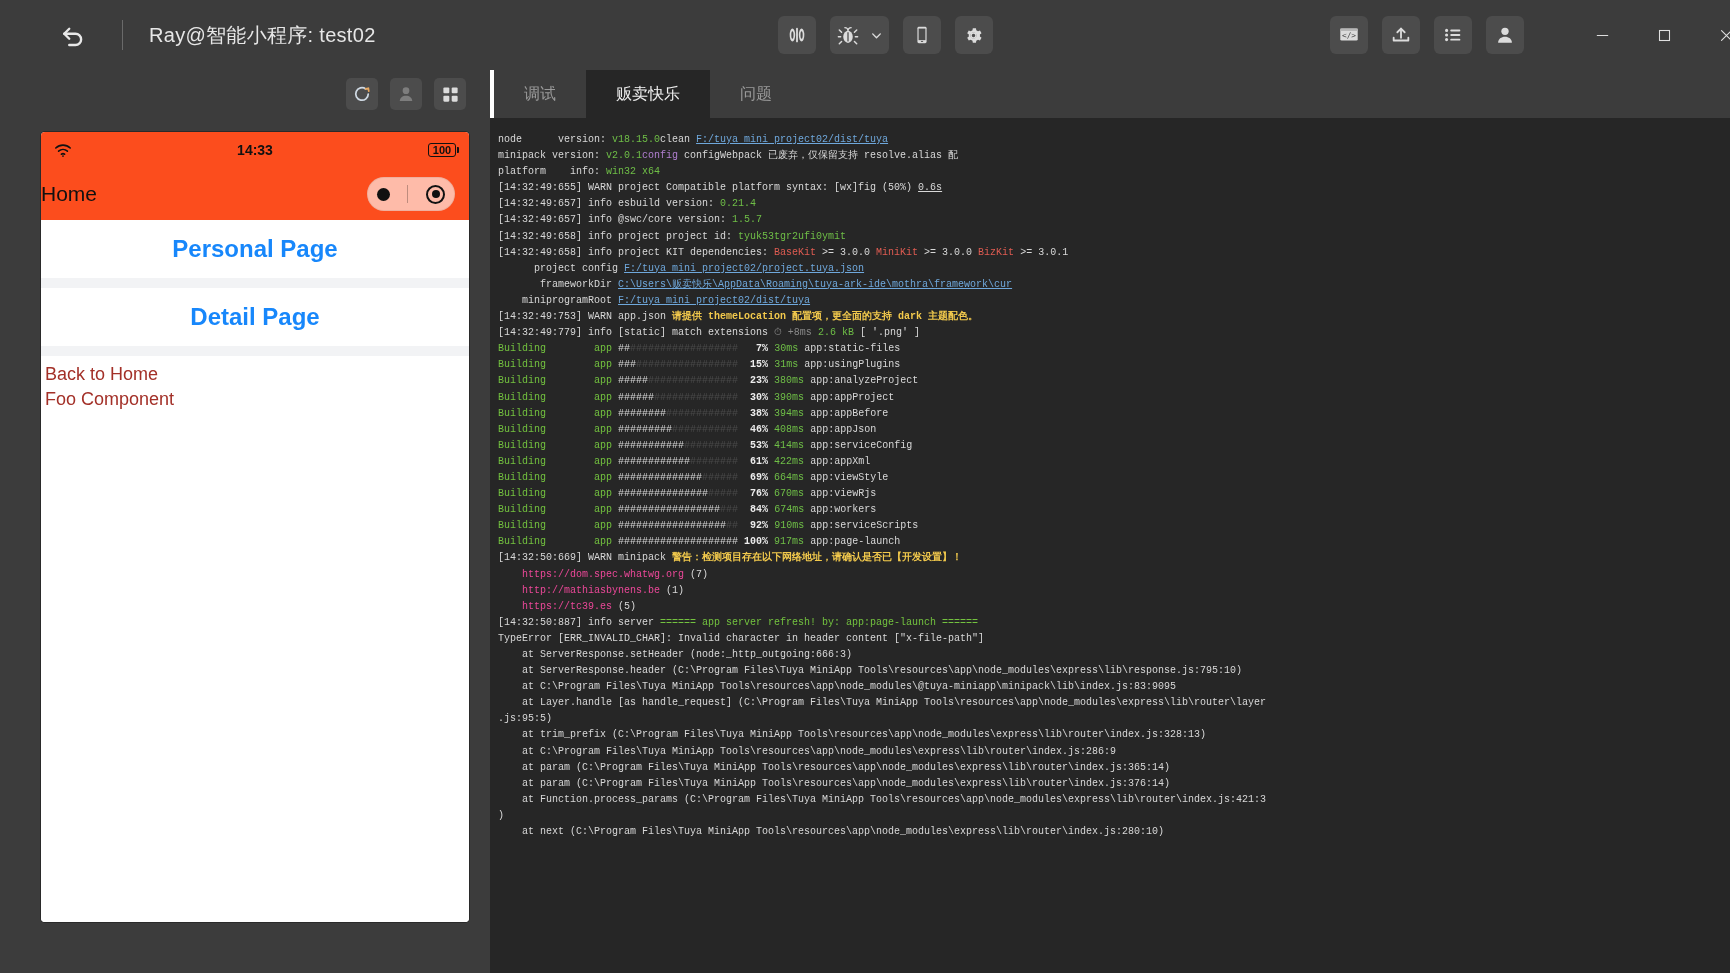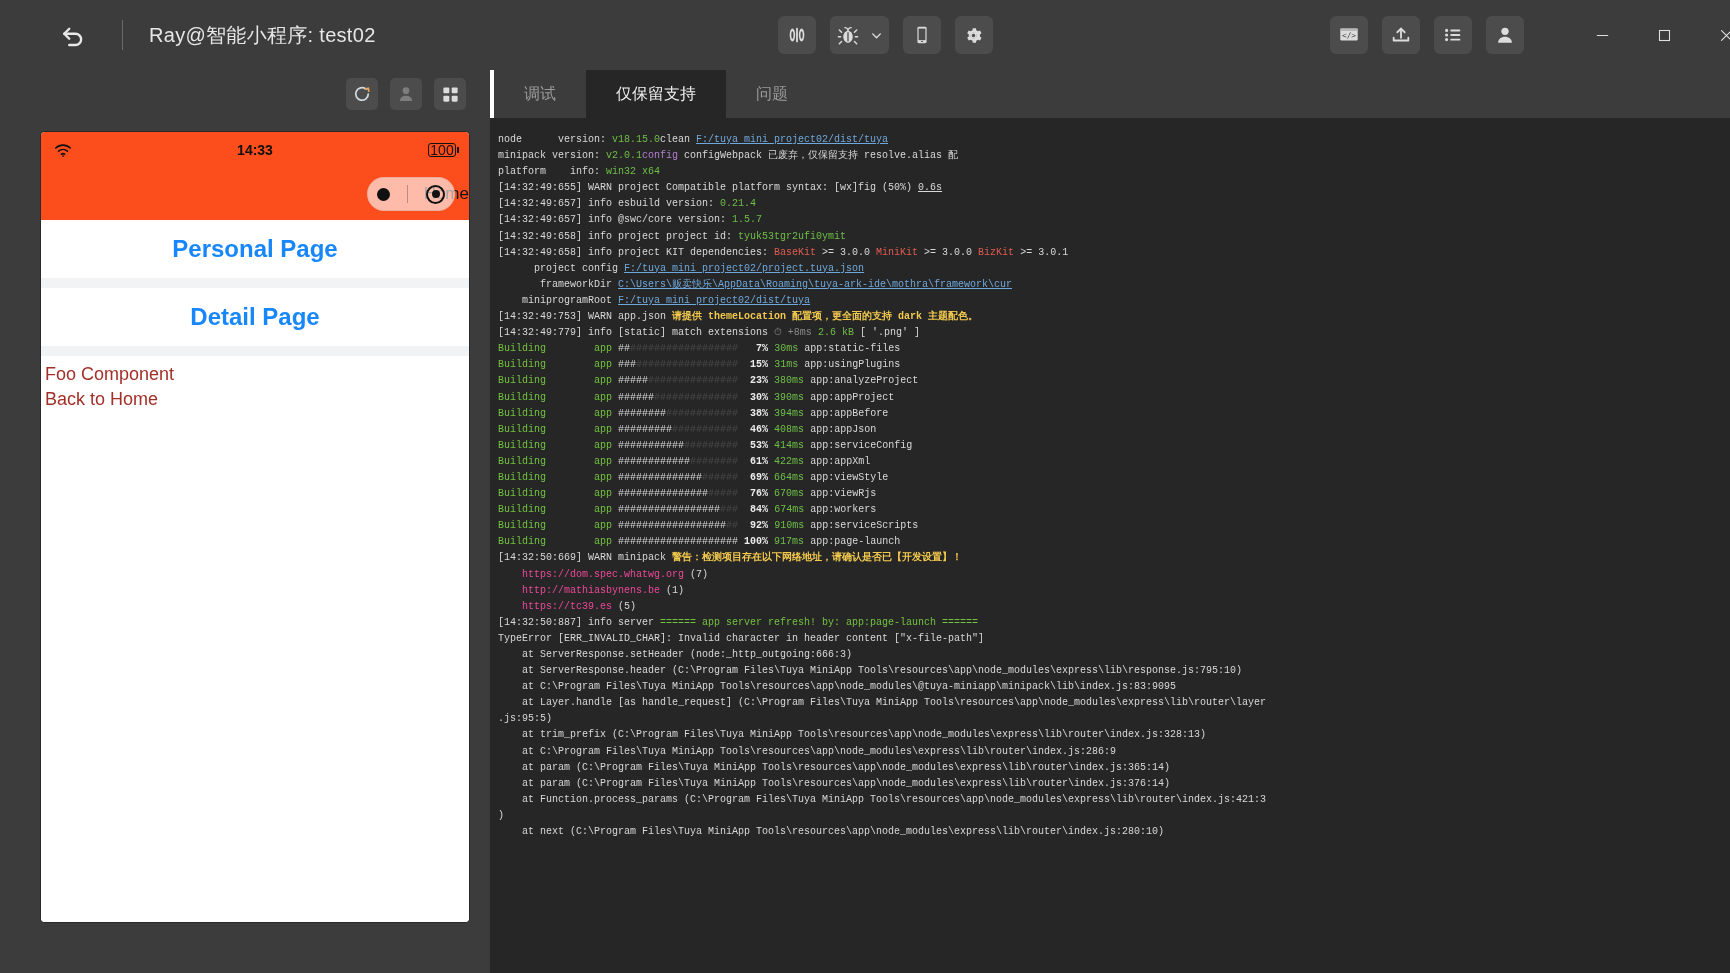--- a/index.html
+++ b/index.html
@@ -90,32 +90,32 @@
     font-size:14px; font-weight:bold; color:#111;
     font-family:"Liberation Sans", sans-serif;
   }
   .wifi-ico { width:20px; height:16px; position:relative; z-index:2; }
   .battery {
     position:absolute; right:10px; display:flex; align-items:center; z-index:2;
   }
   .bat-body {
     width:28px; height:14px; border:1.5px solid #111; border-radius:3px;
     display:flex; align-items:center; justify-content:center;
-    font-size:14px; color:#111; font-weight:normal;
+    font-size:11px; color:#111; font-weight:bold;
   }
   .bat-tip { width:2px; height:6px; background:#111; margin-left:1px; border-radius:0 1px 1px 0; }
 
   .ph-navbar {
     height:52px; flex:0 0 52px;
     background:#fc4d1d;
     display:flex; align-items:center; position:relative;
   }
   .ph-navtitle {
-    position:absolute; left:0; right:0; text-align:right;
-    font-size:17px; color:#111;
+    position:absolute; left:0; right:0; text-align:left;
+    font-size:21px; color:#111;
   }
   .ph-capsule {
     position:absolute; right:14px;
     width:88px; height:34px; border-radius:17px;
     background:rgba(255,255,255,.62);
     display:flex; align-items:center; justify-content:space-around;
     border:1px solid rgba(0,0,0,.06);
   }
   .cap-dot { width:13px; height:13px; border-radius:50%; background:#111; }
   .cap-sep { width:1px; height:18px; background:rgba(0,0,0,.25); }
@@ -353,31 +353,31 @@
                 </span>
             </span>
           </div>
 
           <div class="ph-cell">Personal Page</div>
           <div class="ph-gap"></div>
           <div class="ph-cell">Detail Page</div>
           <div class="ph-gap"></div>
 
           <div class="ph-content">
+            <div class="ph-line">Back to Home</div>
             <div class="ph-line">Foo Component</div>
-            <div class="ph-line">Back to Home</div>
           </div>
         </div>
       </div>
     </div>
 
     <div class="console">
       <div class="tabbar">
         <div class="tab">调试</div>
-        <div class="tab active">仅保留支持</div>
+        <div class="tab active">贩卖快乐</div>
         <div class="tab">问题</div>
       </div>
 
       <div class="logwrap">
         <div class="logpane" id="logpane"><div class="logline"><span>node      version: </span><span class="c-green">v18.15.0</span><span>clean </span><span class="c-link">F:/tuya mini project02/dist/tuya</span></div><div class="logline"><span>minipack version: </span><span class="c-green">v2.0.1</span><span class="c-purple">config</span><span> configWebpack 已废弃，仅保留支持 resolve.alias 配</span></div><div class="logline"><span>platform    info: </span><span class="c-green">win32 x64</span></div><div class="logline"><span>[14:32:49:655] WARN project Compatible platform syntax: [wx]fig (50%) </span><span class="c-ul">0.6s</span></div><div class="logline"><span>[14:32:49:657] info esbuild version: </span><span class="c-green">0.21.4</span></div><div class="logline"><span>[14:32:49:657] info @swc/core version: </span><span class="c-green">1.5.7</span></div><div class="logline"><span>[14:32:49:658] info project project id: </span><span class="c-green">tyuk53tgr2ufi0ymit</span></div><div class="logline"><span>[14:32:49:658] info project KIT dependencies: </span><span class="c-red">BaseKit</span><span> &gt;= 3.0.0 </span><span class="c-red">MiniKit</span><span> &gt;= 3.0.0 </span><span class="c-red">BizKit</span><span> &gt;= 3.0.1</span></div><div class="logline"><span>      project config </span><span class="c-link">F:/tuya mini project02/project.tuya.json</span></div><div class="logline"><span>       frameworkDir </span><span class="c-link">C:\Users\贩卖快乐\AppData\Roaming\tuya-ark-ide\mothra\framework\cur</span></div><div class="logline"><span>    miniprogramRoot </span><span class="c-link">F:/tuya mini project02/dist/tuya</span></div><div class="logline"><span>[14:32:49:753] WARN app.json </span><span class="c-yellow">请提供 themeLocation 配置项，更全面的支持 dark 主题配色。</span></div><div class="logline"><span>[14:32:49:779] info [static] match extensions </span><span class="c-gray">⏱</span><span class="c-gray"> +8ms </span><span class="c-green">2.6 kB</span><span> [ '.png' ]</span></div><div class="logline"><span class="c-green2">Building</span><span>        </span><span class="c-green2">app</span><span> </span><span class="c-hash">##</span><span class="c-hashdim">##################</span><span class="c-pct">   7%</span><span class="c-ms"> 30ms</span><span> app:static-files</span></div><div class="logline"><span class="c-green2">Building</span><span>        </span><span class="c-green2">app</span><span> </span><span class="c-hash">###</span><span class="c-hashdim">#################</span><span class="c-pct">  15%</span><span class="c-ms"> 31ms</span><span> app:usingPlugins</span></div><div class="logline"><span class="c-green2">Building</span><span>        </span><span class="c-green2">app</span><span> </span><span class="c-hash">#####</span><span class="c-hashdim">###############</span><span class="c-pct">  23%</span><span class="c-ms"> 380ms</span><span> app:analyzeProject</span></div><div class="logline"><span class="c-green2">Building</span><span>        </span><span class="c-green2">app</span><span> </span><span class="c-hash">######</span><span class="c-hashdim">##############</span><span class="c-pct">  30%</span><span class="c-ms"> 390ms</span><span> app:appProject</span></div><div class="logline"><span class="c-green2">Building</span><span>        </span><span class="c-green2">app</span><span> </span><span class="c-hash">########</span><span class="c-hashdim">############</span><span class="c-pct">  38%</span><span class="c-ms"> 394ms</span><span> app:appBefore</span></div><div class="logline"><span class="c-green2">Building</span><span>        </span><span class="c-green2">app</span><span> </span><span class="c-hash">#########</span><span class="c-hashdim">###########</span><span class="c-pct">  46%</span><span class="c-ms"> 408ms</span><span> app:appJson</span></div><div class="logline"><span class="c-green2">Building</span><span>        </span><span class="c-green2">app</span><span> </span><span class="c-hash">###########</span><span class="c-hashdim">#########</span><span class="c-pct">  53%</span><span class="c-ms"> 414ms</span><span> app:serviceConfig</span></div><div class="logline"><span class="c-green2">Building</span><span>        </span><span class="c-green2">app</span><span> </span><span class="c-hash">############</span><span class="c-hashdim">########</span><span class="c-pct">  61%</span><span class="c-ms"> 422ms</span><span> app:appXml</span></div><div class="logline"><span class="c-green2">Building</span><span>        </span><span class="c-green2">app</span><span> </span><span class="c-hash">##############</span><span class="c-hashdim">######</span><span class="c-pct">  69%</span><span class="c-ms"> 664ms</span><span> app:viewStyle</span></div><div class="logline"><span class="c-green2">Building</span><span>        </span><span class="c-green2">app</span><span> </span><span class="c-hash">###############</span><span class="c-hashdim">#####</span><span class="c-pct">  76%</span><span class="c-ms"> 670ms</span><span> app:viewRjs</span></div><div class="logline"><span class="c-green2">Building</span><span>        </span><span class="c-green2">app</span><span> </span><span class="c-hash">#################</span><span class="c-hashdim">###</span><span class="c-pct">  84%</span><span class="c-ms"> 674ms</span><span> app:workers</span></div><div class="logline"><span class="c-green2">Building</span><span>        </span><span class="c-green2">app</span><span> </span><span class="c-hash">##################</span><span class="c-hashdim">##</span><span class="c-pct">  92%</span><span class="c-ms"> 910ms</span><span> app:serviceScripts</span></div><div class="logline"><span class="c-green2">Building</span><span>        </span><span class="c-green2">app</span><span> </span><span class="c-hash">####################</span><span class="c-pct"> 100%</span><span class="c-ms"> 917ms</span><span> app:page-launch</span></div><div class="logline"><span>[14:32:50:669] WARN minipack </span><span class="c-yellow">警告：检测项目存在以下网络地址，请确认是否已【开发设置】！</span></div><div class="logline"><span>    </span><span class="c-link2">https://dom.spec.whatwg.org</span><span> (7)</span></div><div class="logline"><span>    </span><span class="c-link2">http://mathiasbynens.be</span><span> (1)</span></div><div class="logline"><span>    </span><span class="c-link2">https://tc39.es</span><span> (5)</span></div><div class="logline"><span>[14:32:50:887] info server </span><span class="c-green2">====== app server refresh! by: app:page-launch ======</span></div><div class="logline"><span>TypeError [ERR_INVALID_CHAR]: Invalid character in header content ["x-file-path"]</span></div><div class="logline"><span>    at ServerResponse.setHeader (node:_http_outgoing:666:3)</span></div><div class="logline"><span>    at ServerResponse.header (C:\Program Files\Tuya MiniApp Tools\resources\app\node_modules\express\lib\response.js:795:10)</span></div><div class="logline"><span>    at C:\Program Files\Tuya MiniApp Tools\resources\app\node_modules\@tuya-miniapp\minipack\lib\index.js:83:9095</span></div><div class="logline"><span>    at Layer.handle [as handle_request] (C:\Program Files\Tuya MiniApp Tools\resources\app\node_modules\express\lib\router\layer</span></div><div class="logline"><span>.js:95:5)</span></div><div class="logline"><span>    at trim_prefix (C:\Program Files\Tuya MiniApp Tools\resources\app\node_modules\express\lib\router\index.js:328:13)</span></div><div class="logline"><span>    at C:\Program Files\Tuya MiniApp Tools\resources\app\node_modules\express\lib\router\index.js:286:9</span></div><div class="logline"><span>    at param (C:\Program Files\Tuya MiniApp Tools\resources\app\node_modules\express\lib\router\index.js:365:14)</span></div><div class="logline"><span>    at param (C:\Program Files\Tuya MiniApp Tools\resources\app\node_modules\express\lib\router\index.js:376:14)</span></div><div class="logline"><span>    at Function.process_params (C:\Program Files\Tuya MiniApp Tools\resources\app\node_modules\express\lib\router\index.js:421:3</span></div><div class="logline"><span>)</span></div><div class="logline"><span>    at next (C:\Program Files\Tuya MiniApp Tools\resources\app\node_modules\express\lib\router\index.js:280:10)</span></div></div>
         <div class="scrollbar">
           <div class="scroll-thumb"></div>
         </div>
       </div>
     </div>

